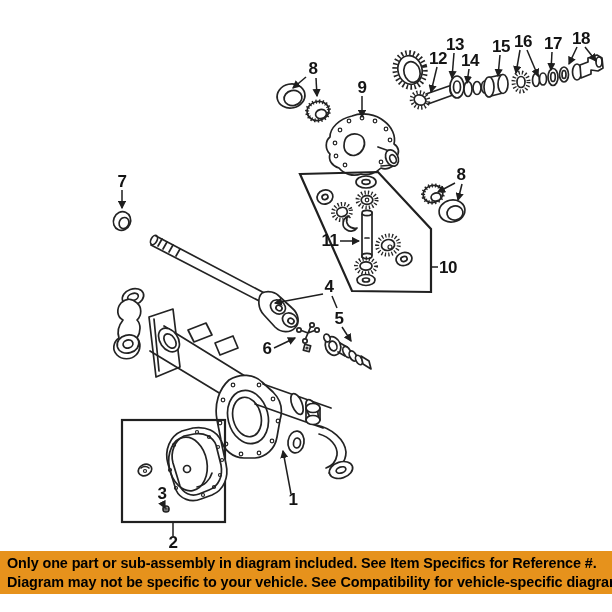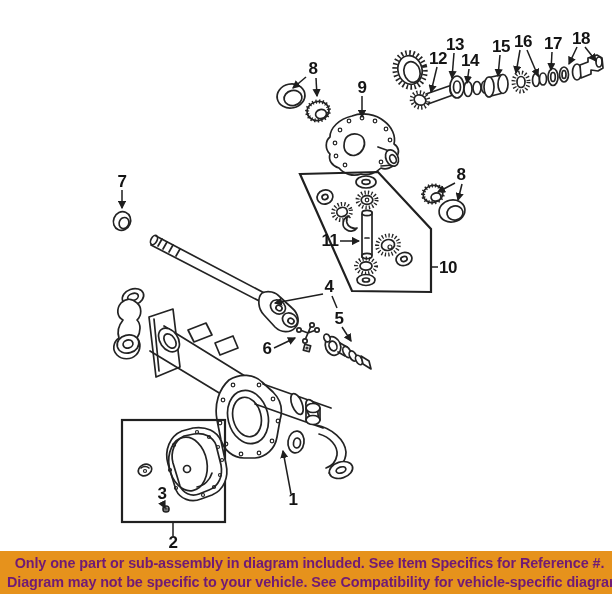--- a/index.html
+++ b/index.html
@@ -290,18 +290,18 @@
     <text class="num" x="438" y="64">12</text>
     <text class="num" x="455" y="50">13</text>
     <text class="num" x="470" y="66">14</text>
     <text class="num" x="501" y="52">15</text>
     <text class="num" x="523" y="47">16</text>
     <text class="num" x="553" y="49">17</text>
     <text class="num" x="581" y="44">18</text>
   </g>
 </svg>
 
-  <div class="banner" style="background:#E6921C;color:#701a75;text-align:center;">
+  <div class="banner" style="background:#E6921C;color:#000000;">
     <div class="banner-line">Only one part or sub-assembly in diagram included. See Item Specifics for Reference #.</div>
     <div class="banner-line">Diagram may not be specific to your vehicle. See Compatibility for vehicle-specific diagrams.</div>
   </div>
 
 </div>
 
 </body></html>

